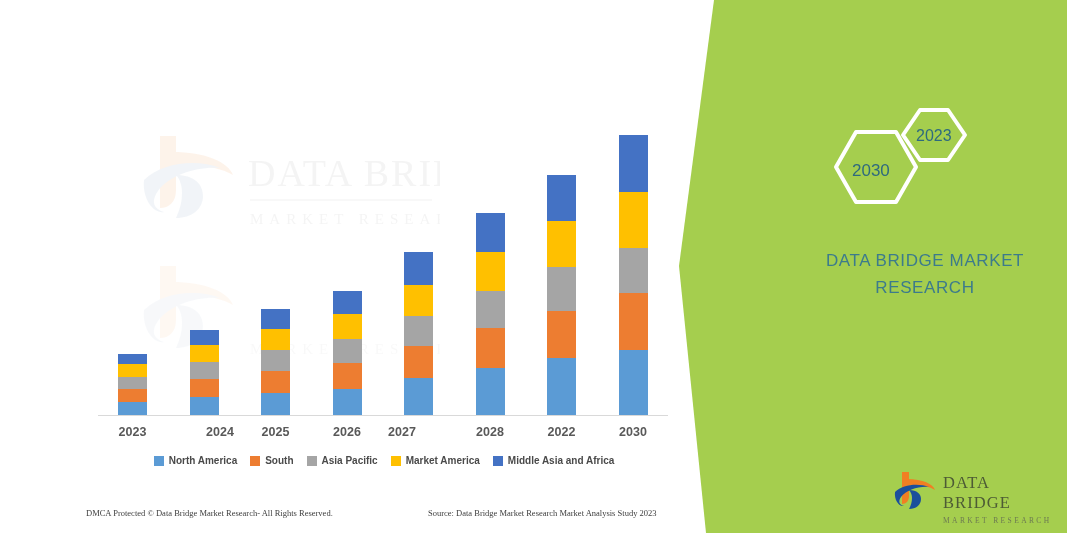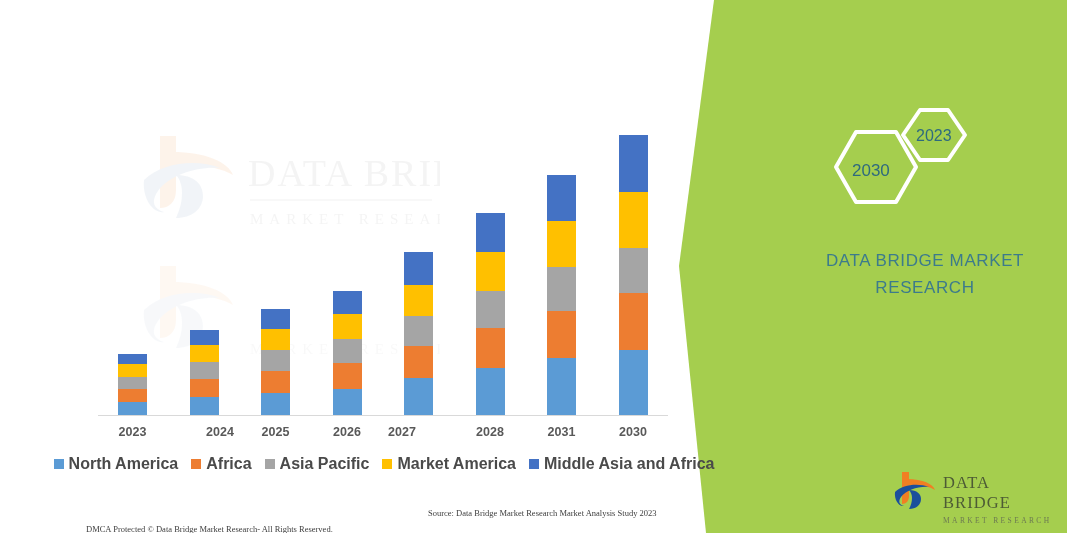--- a/index.html
+++ b/index.html
@@ -116,33 +116,33 @@
   }
 
   .legend {
     position: absolute;
     left: 98px; top: 455px;
     width: 572px;
     display: flex;
     justify-content: center;
     align-items: center;
     gap: 13px;
-    font-size: 16px;
+    font-size: 10px;
     font-weight: bold;
     color: #4a4a4a;
   }
   .legend-item { display: flex; align-items: center; gap: 5px; white-space: nowrap; }
   .legend-swatch { width: 10px; height: 10px; display: inline-block; }
 
   .footer {
     position: absolute; top: 508px; left: 0; width: 700px;
     font-family: "Liberation Serif", serif;
     font-size: 8.5px; color: #404040;
   }
-  .footer .fl { position: absolute; left: 86px; top: 16px; white-space: nowrap; }
+  .footer .fl { position: absolute; left: 86px; top: 0; white-space: nowrap; }
   .footer .fr { position: absolute; left: 428px; top: 0; white-space: nowrap; }
 </style>
 </head>
 <body>
 
 <div id="stage">
 
   <div class="green-panel">
     <svg width="1067" height="533" viewBox="0 0 1067 533" xmlns="http://www.w3.org/2000/svg">
       <path id="greenPath" d="M 714 0 L 1067 0 L 1067 533 L 706 533 L 679 266 Z" fill="#a5ce4e"></path>
@@ -263,33 +263,33 @@
           <div class="seg" title="North America 2030" style="height: 65px; background: rgb(91, 155, 213);"></div>
         </div>
       </div>
     <div id="ticks-host">
         <div class="xtick" style="left: 97.5px;">2023</div>
         <div class="xtick" style="left: 185px;">2024</div>
         <div class="xtick" style="left: 240.5px;">2025</div>
         <div class="xtick" style="left: 312px;">2026</div>
         <div class="xtick" style="left: 367px;">2027</div>
         <div class="xtick" style="left: 455px;">2028</div>
-        <div class="xtick" style="left: 526.5px;">2031</div>
+        <div class="xtick" style="left: 526.5px;">2022</div>
         <div class="xtick" style="left: 598px;">2030</div>
       </div>
   </div>
 
   <div class="legend" id="legend-host">
       <div class="legend-item">
         <span class="legend-swatch" style="background: rgb(91, 155, 213);"></span>
         <span>North America</span>
       </div>
       <div class="legend-item">
         <span class="legend-swatch" style="background: rgb(237, 125, 49);"></span>
-        <span>Africa</span>
+        <span>South</span>
       </div>
       <div class="legend-item">
         <span class="legend-swatch" style="background: rgb(165, 165, 165);"></span>
         <span>Asia Pacific</span>
       </div>
       <div class="legend-item">
         <span class="legend-swatch" style="background: rgb(255, 192, 0);"></span>
         <span>Market America</span>
       </div>
       <div class="legend-item">

